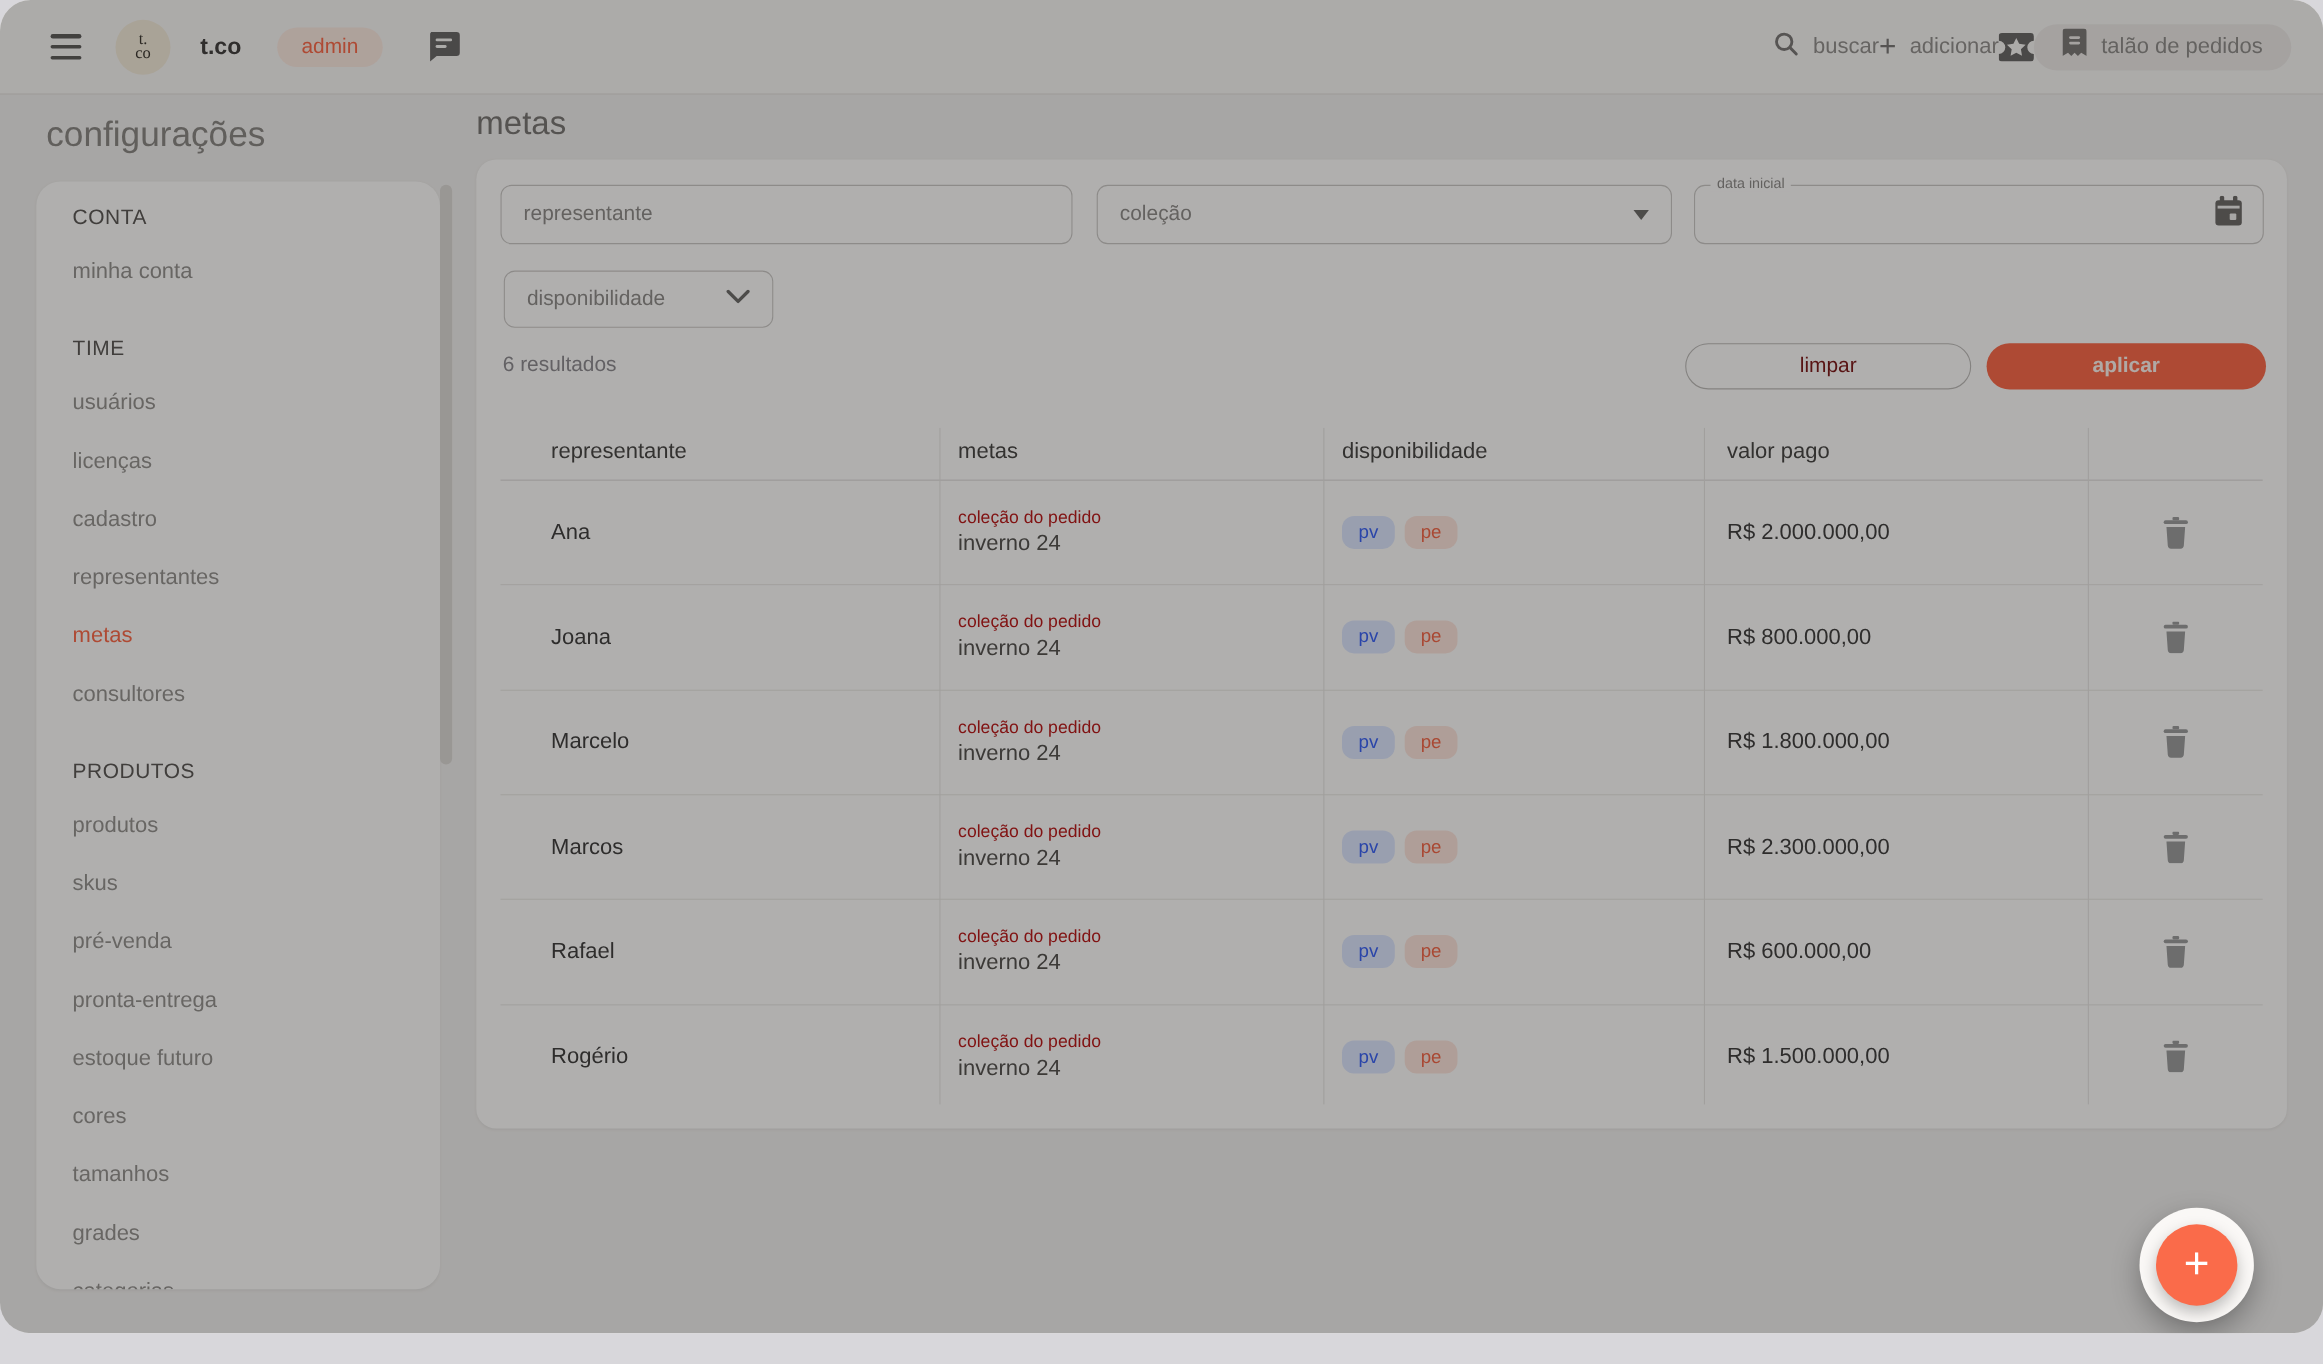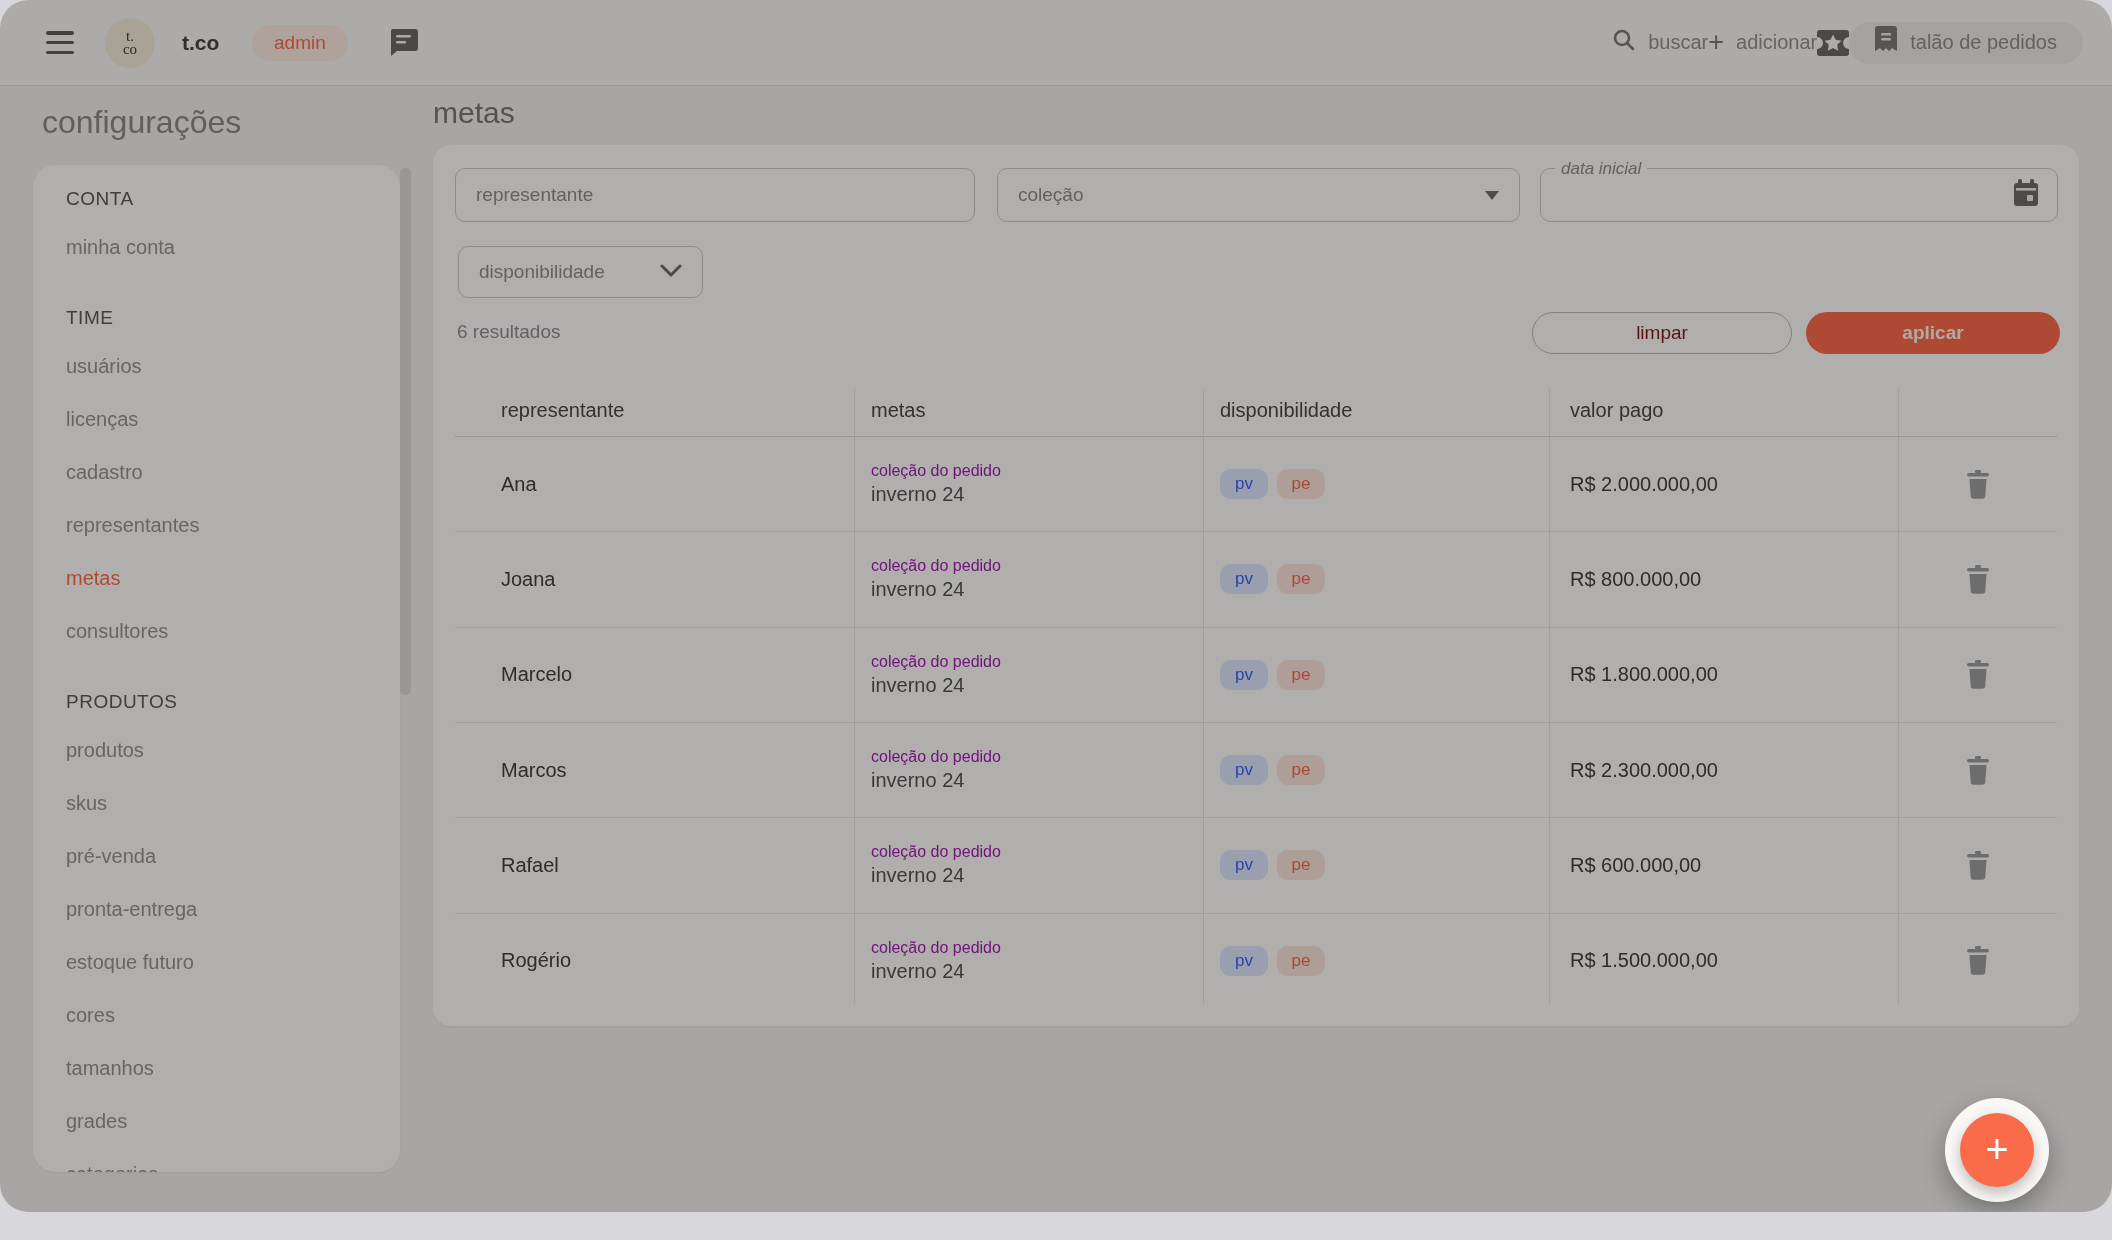--- a/index.html
+++ b/index.html
@@ -34,39 +34,39 @@
   .page-title{position:absolute;left:433px;top:96px;font-size:30px;font-weight:500;color:#7a7774;}
   .card{position:absolute;left:433px;top:145px;width:1646px;height:881px;background:#fcfbfa;border-radius:18px;box-shadow:0 1px 3px rgba(0,0,0,0.05);}
 
   .field{position:absolute;height:54px;border:1.5px solid #cbc8c5;border-radius:10px;background:transparent;display:flex;align-items:center;box-sizing:border-box;color:#908d8a;font-size:19px;}
   .f-rep{left:22px;top:23px;width:520px;}
   .f-rep input{border:none;outline:none;background:transparent;width:100%;padding:0 20px;font-size:19px;font-family:inherit;color:#6e6b68;}
   .f-rep input::placeholder{color:#908d8a;opacity:1;}
   .f-col{left:564px;top:23px;width:523px;padding:0 20px;justify-content:space-between;cursor:pointer;}
   .tri-down{width:0;height:0;border-left:7px solid transparent;border-right:7px solid transparent;border-top:9px solid #6f6d6b;}
   .f-date{left:1107px;top:23px;width:518px;justify-content:flex-end;padding:0 18px;cursor:text;}
-  .f-date .float-label{position:absolute;top:-10px;left:14px;background:#fcfbfa;padding:0 6px;font-size:17px;color:#8f8c89;font-style:italic;}
+  .f-date .float-label{position:absolute;top:-10px;left:14px;background:#fcfbfa;padding:0 6px;font-size:13px;color:#8f8c89;}
   .f-disp{left:25px;top:101px;width:245px;height:52px;padding:0 20px;justify-content:space-between;cursor:pointer;}
 
   .results{position:absolute;left:24px;top:176px;font-size:19px;color:#8f8c90;}
   .btn{position:absolute;top:167px;height:42px;border-radius:21px;display:flex;align-items:center;justify-content:center;font-size:19px;box-sizing:border-box;cursor:pointer;}
   .btn-clear{left:1099px;width:260px;border:1.5px solid #bdbab7;color:#7f1d1d;background:transparent;}
   .btn-apply{left:1373px;width:254px;background:#f96b4b;color:#fdf2ed;font-weight:600;}
 
   .table{position:absolute;left:22px;right:22px;top:240px;bottom:18px;display:flex;flex-direction:column;}
   .vsep{position:absolute;top:4px;bottom:4px;width:1px;background:#e7e4e1;}
   .thead{height:51px;display:grid;grid-template-columns:399px 349px 346px 349px 1fr;align-items:center;border-bottom:1px solid #dcd9d6;font-size:20px;font-weight:500;color:#4a4846;}
   .trow{flex:1;display:grid;grid-template-columns:399px 349px 346px 349px 1fr;align-items:center;font-size:20px;color:#434140;cursor:pointer;}
   .trow + .trow{border-top:1px solid #e9e6e3;}
   .c1{padding-left:46px;}
   .c2{padding-left:17px;}
   .c3{padding-left:17px;display:flex;gap:9px;}
   .c4{padding-left:21px;}
   .c5{display:flex;justify-content:center;}
-  .meta-label{font-size:16px;color:#a21caf;margin-bottom:3px;}
+  .meta-label{font-size:16px;color:#b91c1c;margin-bottom:3px;}
   .meta-value{font-size:20px;color:#565350;}
   .badge{height:30px;min-width:48px;border-radius:11px;display:flex;align-items:center;justify-content:center;font-size:17px;font-weight:500;box-sizing:border-box;}
   .badge-pv{background:#dce4fb;color:#3d63f2;}
   .badge-pe{background:#fbe3da;color:#f2684a;}
   .trash-btn{width:38px;height:42px;display:flex;align-items:center;justify-content:center;background:none;border:none;cursor:pointer;padding:0;}
 
   
   .dim-overlay{position:absolute;inset:0;background:rgba(0,0,0,0.30);z-index:40;}
   .fab-halo{position:absolute;left:1945px;top:1098px;width:104px;height:104px;border-radius:50%;background:#faf8f6;z-index:60;box-shadow:0 10px 26px rgba(0,0,0,0.30);}
   .fab{position:absolute;left:1960px;top:1113px;width:74px;height:74px;border-radius:50%;background:#fa6b4a;z-index:61;display:flex;align-items:center;justify-content:center;border:none;cursor:pointer;box-shadow:0 6px 14px rgba(0,0,0,0.25);}

